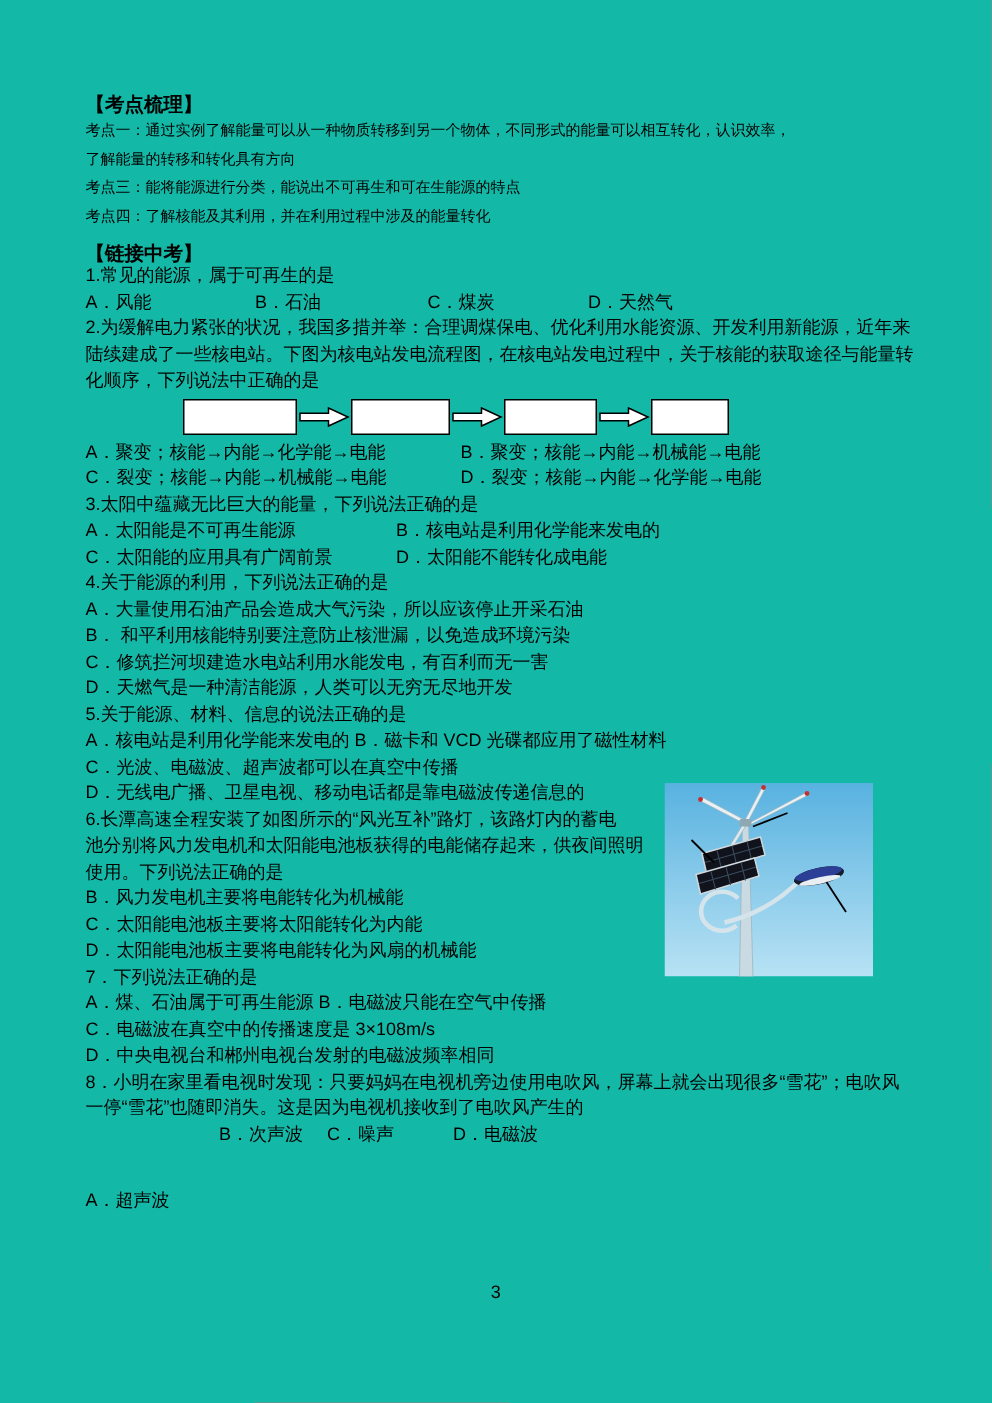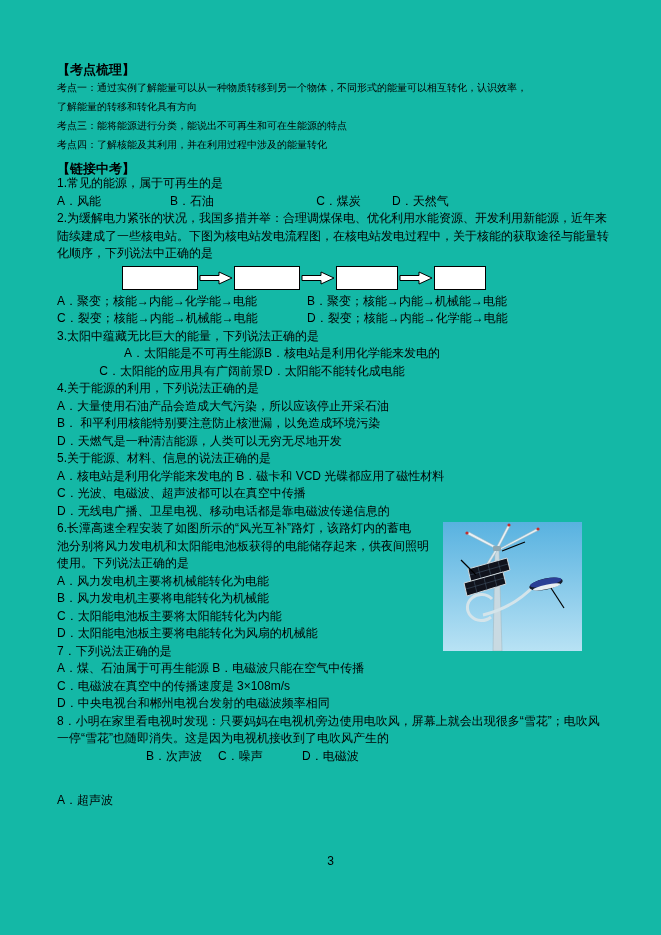--- a/index.html
+++ b/index.html
@@ -8,22 +8,22 @@
     font-family:"Liberation Sans","DejaVu Sans",sans-serif;
     color:#000;overflow:hidden;margin:0 auto;
   }
   .content{position:absolute;left:57px;top:62px;width:548px;}
   .heading{font-weight:bold;font-size:13px;height:16px;line-height:16px;white-space:nowrap;}
   .heading.h2{height:13px;line-height:13px;margin-top:8px;margin-bottom:0;}
   .kd{font-size:10px;height:19px;line-height:19px;white-space:nowrap;}
   .ql{font-size:12px;height:17.5px;line-height:17.5px;white-space:nowrap;}
   .row{display:flex;}
   .row span{display:inline-block;}
-  .w113{width:113px;} .w115{width:115px;} .w107{width:107px;text-align:center;}
-  .w250{width:250px;} .w207{width:207px;text-align:right;}
+  .w113{width:113px;} .w115{width:115px;} .w107{width:107px;}
+  .w250{width:250px;} .w207{width:207px;}
   .w89{width:89px;margin-top:44px;} .w72{width:72px;} .w84{width:84px;}
   .flowchart{height:30px;display:flex;align-items:center;padding-left:65px;}
   .fbox{border:1px solid #000;height:24px;box-sizing:border-box;background:#fff;}
   .fb1{width:76px;} .fb2{width:66px;} .fb3{width:62px;} .fb4{width:52px;}
   .farrow{width:36px;height:14px;flex:0 0 36px;}
   .photo{position:absolute;left:443px;top:522px;width:139px;height:129px;}
   .page-number{position:absolute;left:0;right:0;top:854px;text-align:center;font-size:12px;}
 </style>
 </head>
 <body>
@@ -82,31 +82,31 @@
       <span>B．核电站是利用化学能来发电的</span>
     </div>
     <div class="ql row">
       <span class="w207">C．太阳能的应用具有广阔前景</span>
       <span>D．太阳能不能转化成电能</span>
     </div>
 
     <div class="ql">4.关于能源的利用，下列说法正确的是</div>
     <div class="ql">A．大量使用石油产品会造成大气污染，所以应该停止开采石油</div>
     <div class="ql">B． 和平利用核能特别要注意防止核泄漏，以免造成环境污染</div>
+    <div class="ql">C．修筑拦河坝建造水电站利用水能发电，有百利而无一害</div>
     <div class="ql">D．天燃气是一种清洁能源，人类可以无穷无尽地开发</div>
 
     <div class="ql">5.关于能源、材料、信息的说法正确的是</div>
     <div class="ql">A．核电站是利用化学能来发电的 B．磁卡和 VCD 光碟都应用了磁性材料</div>
     <div class="ql">C．光波、电磁波、超声波都可以在真空中传播</div>
     <div class="ql">D．无线电广播、卫星电视、移动电话都是靠电磁波传递信息的</div>
 
     <div class="ql">6.长潭高速全程安装了如图所示的“风光互补”路灯，该路灯内的蓄电</div>
     <div class="ql">池分别将风力发电机和太阳能电池板获得的电能储存起来，供夜间照明</div>
     <div class="ql">使用。下列说法正确的是</div>
-    <div class="ql">A．风力发电机主要将机械能转化为电能</div>
     <div class="ql">B．风力发电机主要将电能转化为机械能</div>
     <div class="ql">C．太阳能电池板主要将太阳能转化为内能</div>
     <div class="ql">D．太阳能电池板主要将电能转化为风扇的机械能</div>
 
     <div class="ql">7．下列说法正确的是</div>
     <div class="ql">A．煤、石油属于可再生能源 B．电磁波只能在空气中传播</div>
     <div class="ql">C．电磁波在真空中的传播速度是 3×108m/s</div>
     <div class="ql">D．中央电视台和郴州电视台发射的电磁波频率相同</div>
 
     <div class="ql">8．小明在家里看电视时发现：只要妈妈在电视机旁边使用电吹风，屏幕上就会出现很多“雪花”；电吹风</div>

